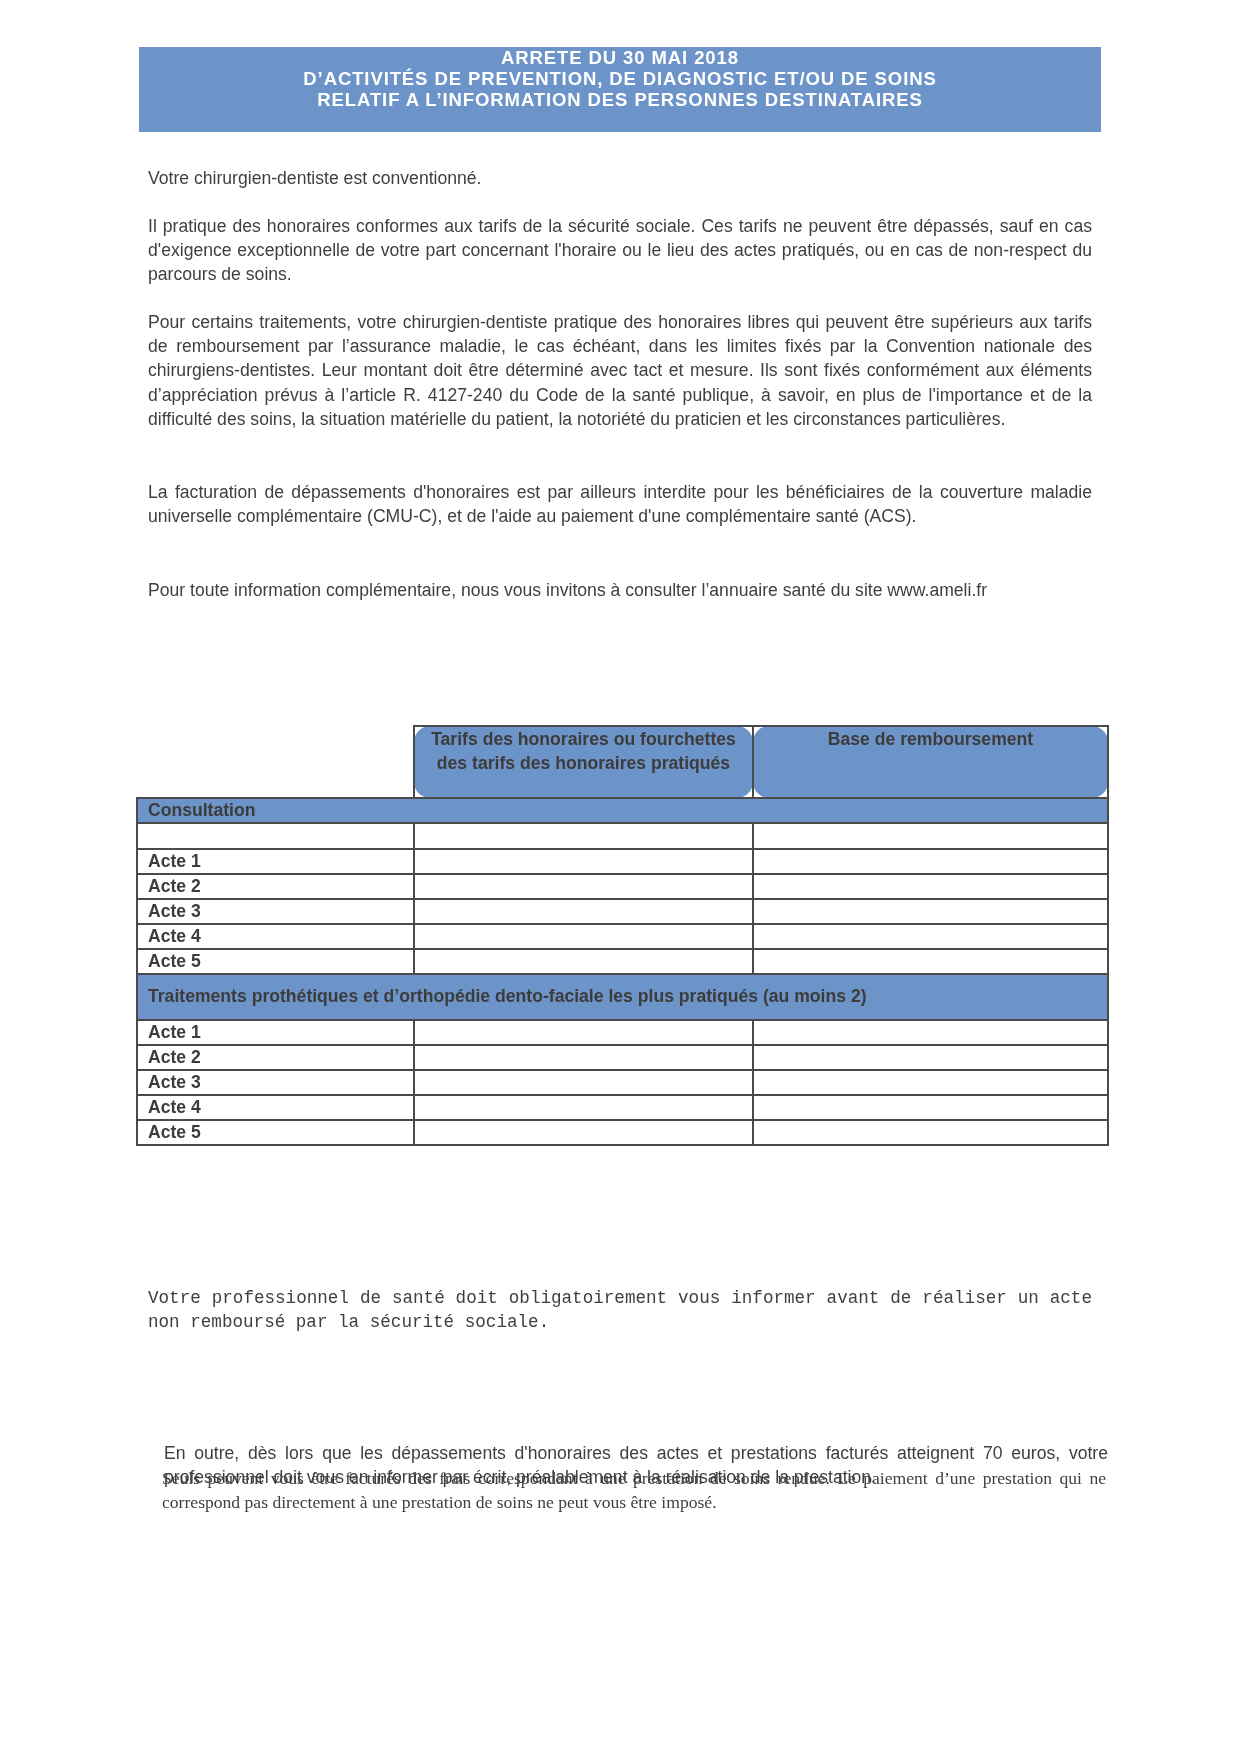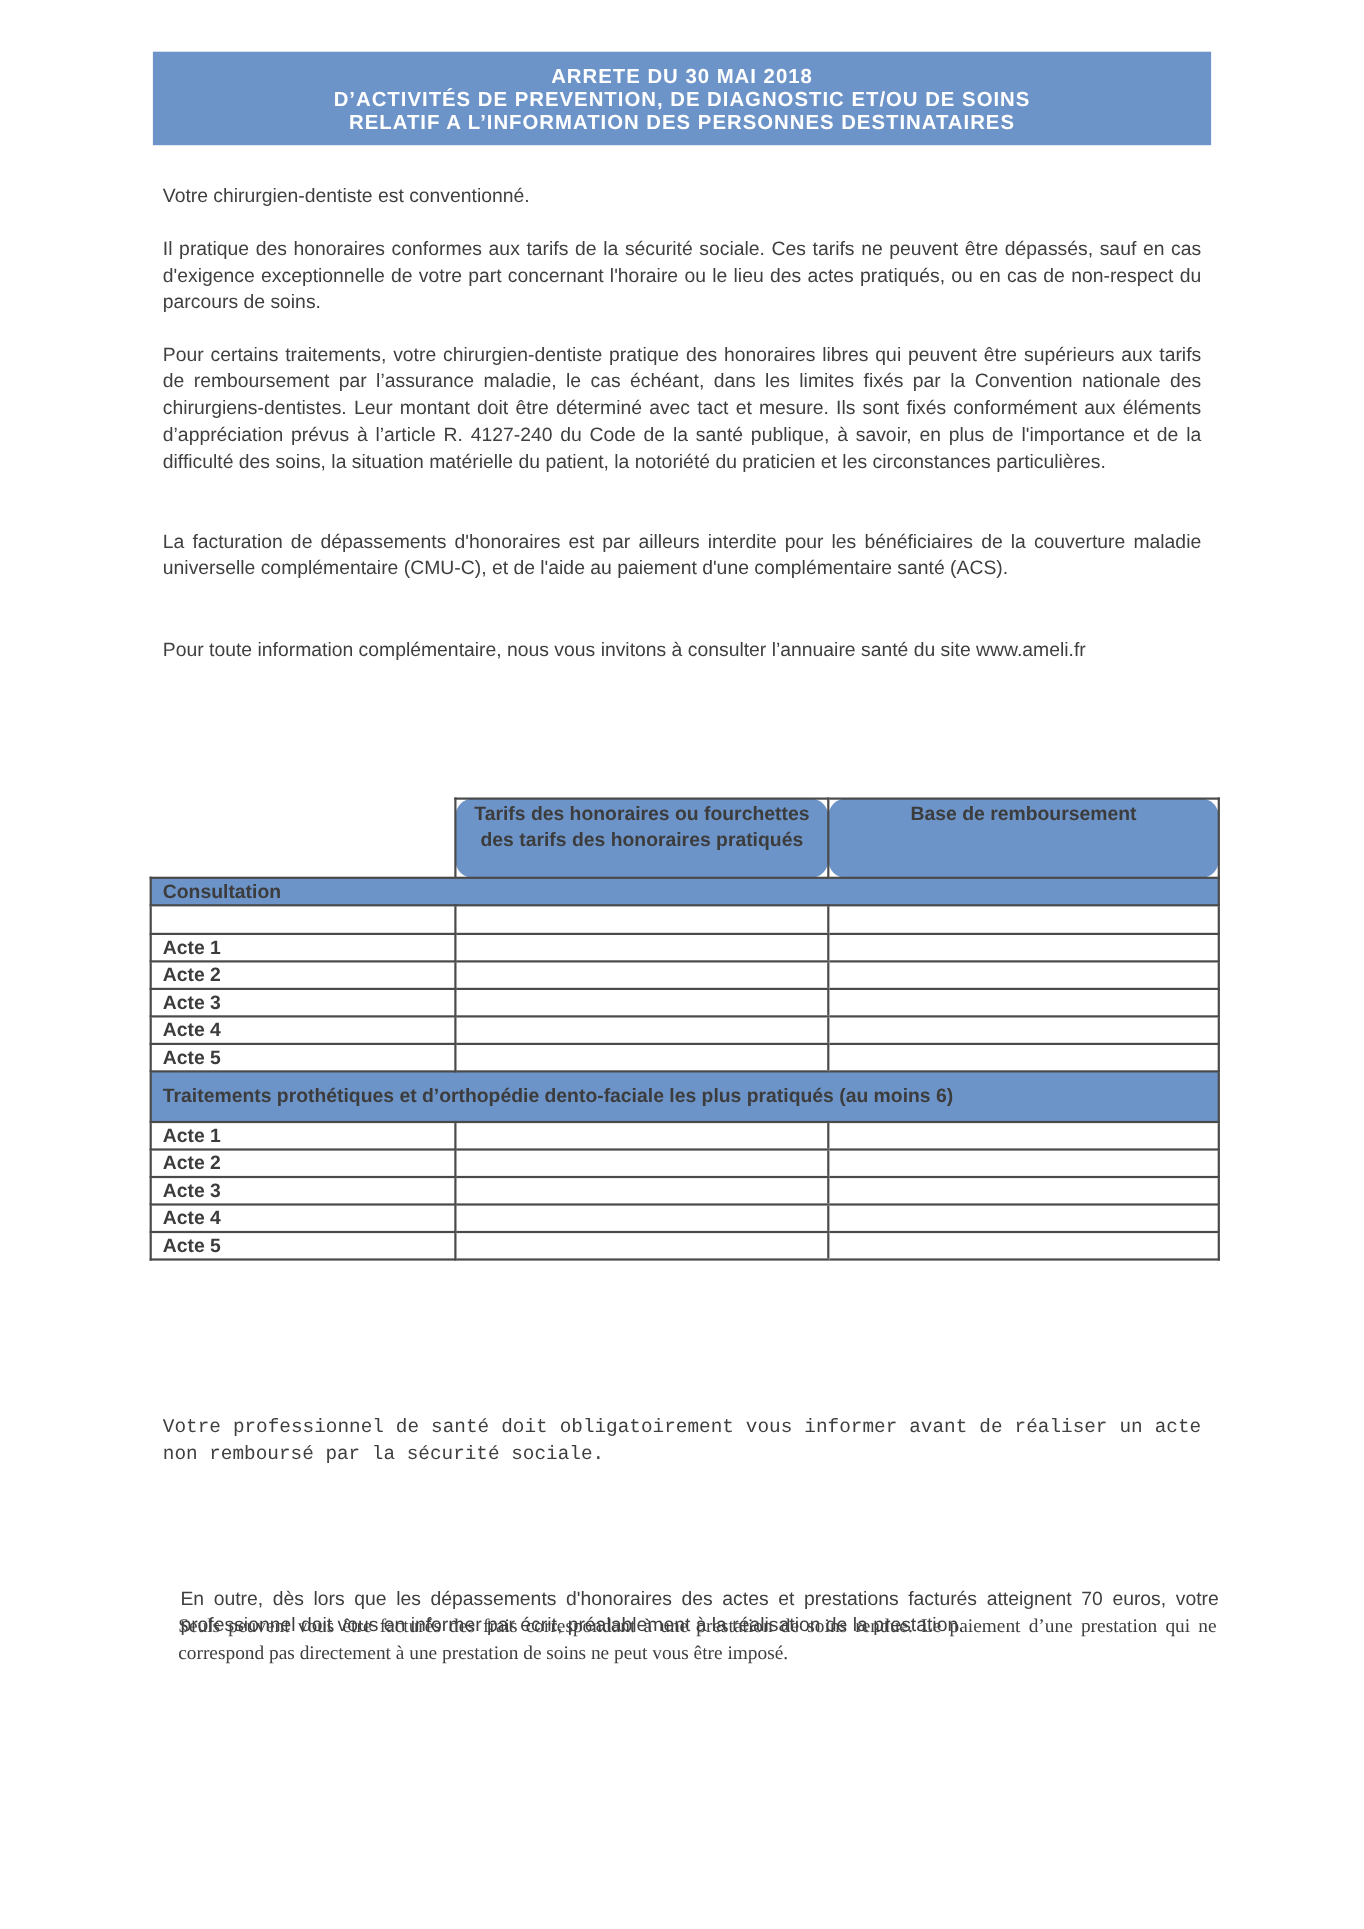--- a/index.html
+++ b/index.html
@@ -1,21 +1,21 @@
 <!DOCTYPE html>
 <html><head>
 <meta charset="utf-8">
 <style>
   html, body { margin: 0; padding: 0; background: #ffffff; }
   body { width: 1240px; height: 1754px; position: relative; overflow: hidden;
          font-family: "Liberation Sans", sans-serif; color: #3f3f3f; }
   .banner { position: absolute; left: 139px; top: 47px; width: 962px; height: 85px;
             background: #6d94c8; color: #ffffff; text-align: center;
             font-weight: bold; font-size: 18.5px; line-height: 21px; letter-spacing: 0.9px;
-            padding-top: 11px; box-sizing: border-box; }
+            box-sizing: border-box; }
   .banner div { white-space: nowrap; }
   .para { position: absolute; left: 148px; width: 944px; font-size: 17.6px; line-height: 24.2px;
           text-align: justify; text-align-last: left; }
   .tbl { position: absolute; left: 136px; top: 725px; width: 971px; border-collapse: collapse;
          table-layout: fixed; font-size: 17.6px; }
   .tbl td { border: 2px solid #4a4a4a; padding: 0 10px; vertical-align: top; box-sizing: border-box; }
   .tbl td.inner { border-left: 1px solid #8a8a8a; border-right: 1px solid #8a8a8a; }
   .tbl .blue { background: #6d94c8; }
   .tbl .hdr { text-align: center; font-weight: bold; color: #3c3c3c; line-height: 24px; padding-top: 0; }
   .tbl .blank { border: none; background: transparent; }
@@ -82,21 +82,21 @@
     <td class="acte">Acte 4</td>
     <td class="inner"></td>
     <td></td>
   </tr>
   <tr class="r-acte">
     <td class="acte">Acte 5</td>
     <td class="inner"></td>
     <td></td>
   </tr>
   <tr class="r-sec3">
-    <td class="blue section" colspan="3">Traitements prothétiques et d’orthopédie dento-faciale les plus pratiqués (au moins 6)</td>
+    <td class="blue section" colspan="3">Traitements prothétiques et d’orthopédie dento-faciale les plus pratiqués (au moins 2)</td>
   </tr>
   <tr class="r-acte">
     <td class="acte">Acte 1</td>
     <td class="inner"></td>
     <td></td>
   </tr>
   <tr class="r-acte">
     <td class="acte">Acte 2</td>
     <td class="inner"></td>
     <td></td>

